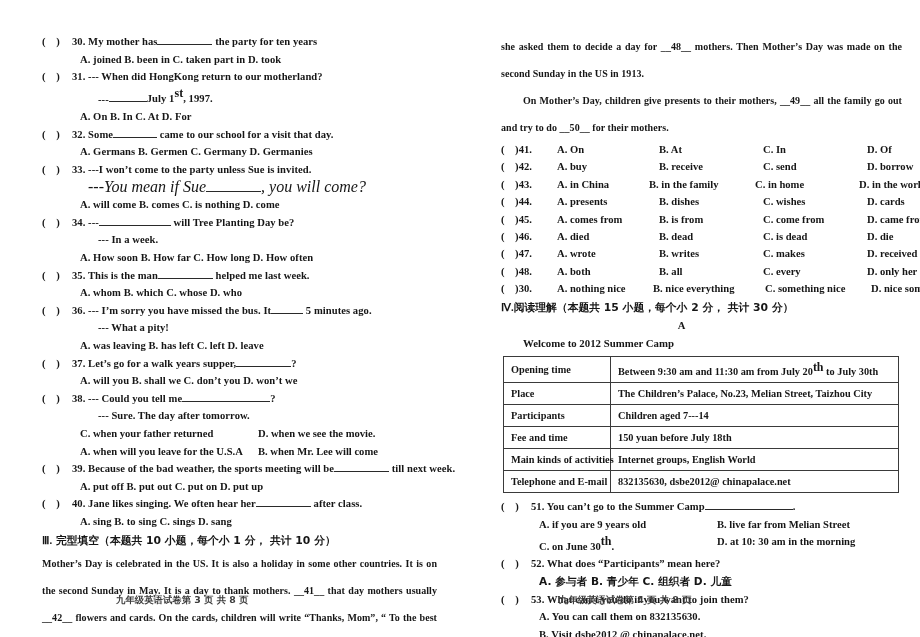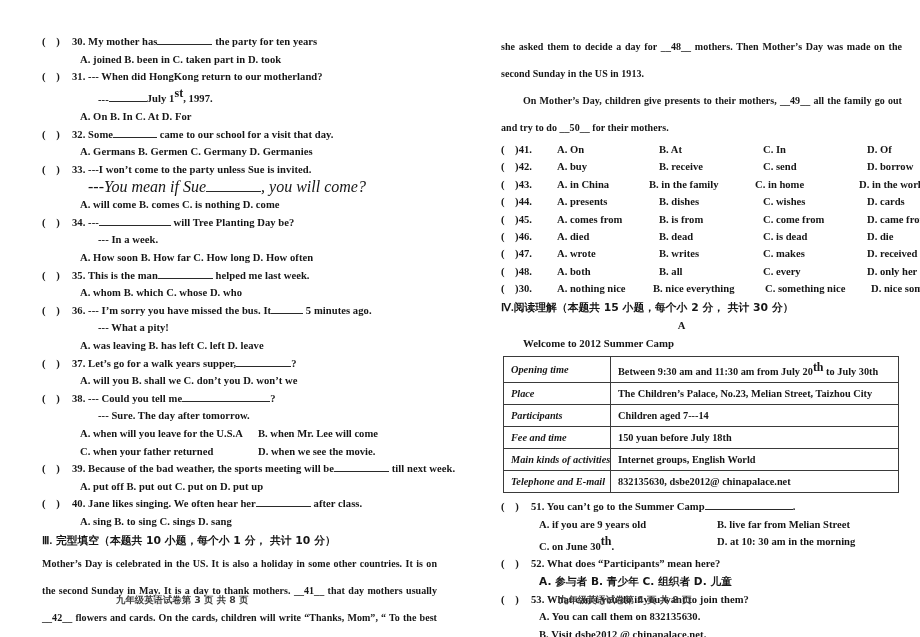--- a/index.html
+++ b/index.html
@@ -99,21 +99,21 @@
   table.camp td {
     border: 1px solid #3a3a3a;
     font-weight: bold;
     font-size: 10.3px;
     line-height: 13px;
     padding: 4px 5px 4px 7px;
     white-space: nowrap;
     vertical-align: middle;
     height: 19px;
   }
-  table.camp td.k { width: 107px; font-style: italic; }
+  table.camp td.k { width: 107px; }
 
   
   .pairrow { display: flex; font-weight: bold; font-size: 10.6px; line-height: 17.6px; padding-left: 38px; white-space: nowrap; }
   .pairrow .p1 { width: 178px; flex: 0 0 178px; }
   .pairrow .p2 { flex: 1 1 auto; }
 
   .cjkopt { font-family: "DejaVu Sans", "Liberation Sans", sans-serif; }
 
   
   .footer {
@@ -195,26 +195,26 @@
       <span>Let’s go for a walk years supper,</span><span class="blank b55"></span><span>?</span>
     </div>
     <div class="opts">A. will you      B. shall we      C. don’t you      D. won’t we</div>
 
     <div class="q">
       <span class="paren">(&nbsp;&nbsp;&nbsp;&nbsp;)</span><span>38.</span>
       <span>--- Could you tell me</span><span class="blank b85"></span><span>?</span>
     </div>
     <div class="sub">--- Sure. The day after tomorrow.</div>
     <div class="pairrow">
+      <span class="p1">C. when your father returned</span>
+      <span class="p2">D. when we see the movie.</span>
+    </div>
+    <div class="pairrow">
       <span class="p1">A. when will you leave for the U.S.A</span>
       <span class="p2">B. when Mr. Lee will come</span>
-    </div>
-    <div class="pairrow">
-      <span class="p1">C. when your father returned</span>
-      <span class="p2">D. when we see the movie.</span>
     </div>
 
     <div class="q">
       <span class="paren">(&nbsp;&nbsp;&nbsp;&nbsp;)</span><span>39.</span>
       <span>Because of the bad weather, the sports meeting will be</span><span class="blank b55"></span>
       <span>till next week.</span>
     </div>
     <div class="opts">A. put off       B. put out       C. put on       D. put up</div>
 
     <div class="q">

